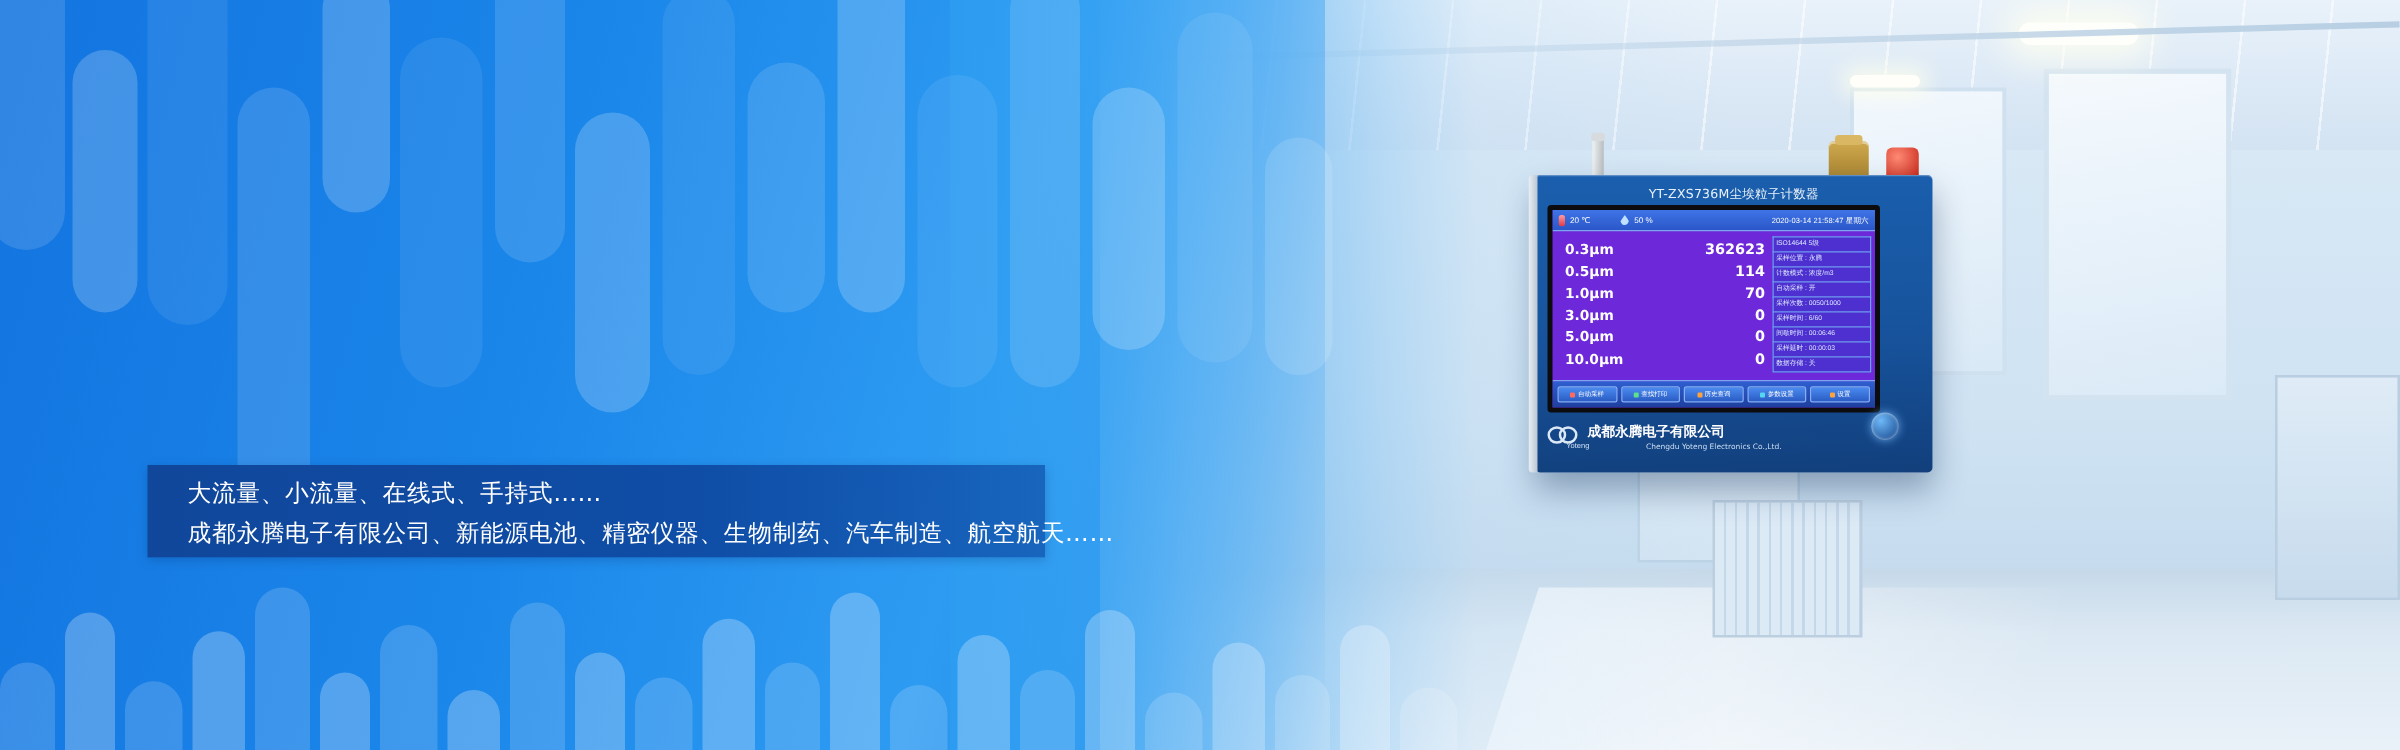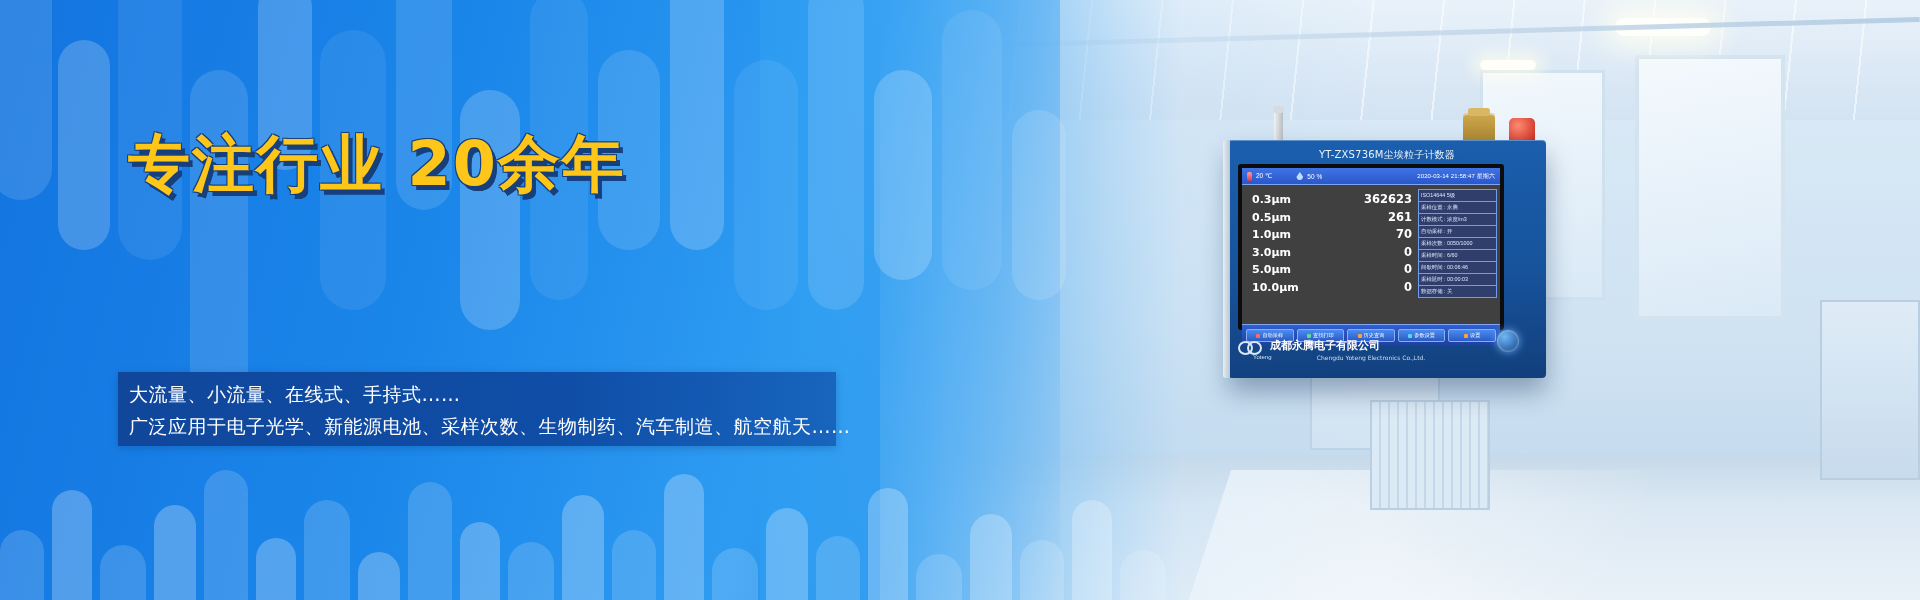--- a/index.html
+++ b/index.html
@@ -69,21 +69,21 @@
                     1px -1px 0 #173f7c, -1px 1px 0 #173f7c, 1px 1px 0 #173f7c; }
   .h2 { position:absolute; left:128px; top:218px; font-size:60px; font-weight:bold;
         letter-spacing:3px; color:#ffffff; white-space:nowrap;
         font-family:"DejaVu Sans","Liberation Sans",sans-serif;
         text-shadow:2px 3px 6px rgba(10,50,110,.35); }
 
   
   .subbox { position:absolute; left:118px; top:372px; width:718px; height:74px;
         background:linear-gradient(90deg,#10479b 0%,#0f4da6 60%,rgba(17,85,175,.78) 100%);
         box-shadow:0 2px 8px rgba(8,40,90,.25); }
-  .subline { position:absolute; left:11px; color:#ffffff; font-size:19px; white-space:nowrap;
+  .subline { position:absolute; left:32px; color:#ffffff; font-size:19px; white-space:nowrap;
         font-family:"DejaVu Sans","Liberation Sans",sans-serif; letter-spacing:.5px; }
   .subline.one { top:10px; }
   .subline.two { top:42px; }
 
   
   .device { position:absolute; left:1228px; top:140px; width:318px; height:238px;
       background:linear-gradient(178deg,#1a5fae 0%,#17539c 55%,#123f7c 100%);
       border-radius:4px; box-shadow:0 14px 26px rgba(20,50,90,.38), inset 0 1px 0 rgba(255,255,255,.3); }
   .dev-edge { position:absolute; left:-5px; top:0; width:7px; height:238px;
       background:linear-gradient(90deg,#e8eef4,#b9c6d3); border-radius:3px 0 0 3px; }
@@ -101,21 +101,21 @@
       background:#d9b763; border-radius:3px; }
   .beacon { position:absolute; left:1509px; top:118px; width:26px; height:26px;
       background:radial-gradient(circle at 35% 30%,#ff8a75,#c31f10);
       border-radius:5px 5px 3px 3px; }
   .pwr { position:absolute; left:1497px; top:330px; width:22px; height:22px; border-radius:50%;
       background:radial-gradient(circle at 35% 30%,#6fb8f7,#0d3e86);
       box-shadow:0 0 8px rgba(120,190,255,.8), inset 0 0 3px rgba(255,255,255,.7); }
 
   .bezel { position:absolute; left:1238px; top:164px; width:266px; height:166px;
       background:#0c0c0e; border-radius:3px; padding:4px; }
-  .screen { position:relative; width:258px; height:178px; background:#404040; overflow:hidden; }
+  .screen { position:relative; width:258px; height:158px; background:#6d28d9; overflow:hidden; }
 
   .scr-top { display:flex; align-items:center; height:17px;
       background:linear-gradient(180deg,#3f74e6,#2a57c9); border-bottom:1px solid #7fa5f0;
       font-size:6.5px; color:#fff; padding:0 5px; }
   .scr-top .tempicon { width:5px; height:9px; background:linear-gradient(180deg,#ff9aa2,#e03a46);
       border-radius:2px; margin-right:4px; }
   .scr-top .dropicon { width:7px; height:8px; background:#bfe0ff; margin:0 4px 0 24px;
       border-radius:50% 50% 50% 50%/60% 60% 40% 40%; transform:rotate(0deg);
       clip-path:polygon(50% 0,100% 62%,78% 100%,22% 100%,0 62%); }
   .scr-top .dt { margin-left:auto; font-size:6px; letter-spacing:.1px; }
@@ -222,25 +222,24 @@
     <div class="bbar l" style="left:766px; width:42px; height:92px;"></div>
     <div class="bbar" style="left:816px; width:44px; height:64px;"></div>
     <div class="bbar l" style="left:868px; width:40px; height:112px;"></div>
     <div class="bbar" style="left:916px; width:46px; height:46px;"></div>
     <div class="bbar l" style="left:970px; width:42px; height:86px;"></div>
     <div class="bbar" style="left:1020px;width:44px; height:60px;"></div>
     <div class="bbar l" style="left:1072px;width:40px; height:100px;"></div>
     <div class="bbar" style="left:1120px;width:46px; height:50px;"></div>
   </div>
 
-  <div class="h1">专注行业 20余年</div>
 
   <div class="subbox">
     <div class="subline one">大流量、小流量、在线式、手持式……</div>
-    <div class="subline two">广泛应用于电子光学、新能源电池、采样次数、生物制药、汽车制造、航空航天……</div>
+    <div class="subline two">成都永腾电子有限公司、新能源电池、精密仪器、生物制药、汽车制造、航空航天……</div>
   </div>
 
   <div class="probe"></div>
   <div class="probe-cap"></div>
   <div class="nozzle"></div>
   <div class="nozzle-top"></div>
   <div class="beacon"></div>
 
   <div class="device">
     <div class="dev-edge"></div>
@@ -259,21 +258,21 @@
       </div>
 
       <div class="scr-body">
         <div class="ptable">
           <div class="prow">
             <span class="sz">0.3μm</span>
             <span class="ct">362623</span>
           </div>
           <div class="prow">
             <span class="sz">0.5μm</span>
-            <span class="ct">261</span>
+            <span class="ct">114</span>
           </div>
           <div class="prow">
             <span class="sz">1.0μm</span>
             <span class="ct">70</span>
           </div>
           <div class="prow">
             <span class="sz">3.0μm</span>
             <span class="ct">0</span>
           </div>
           <div class="prow">

